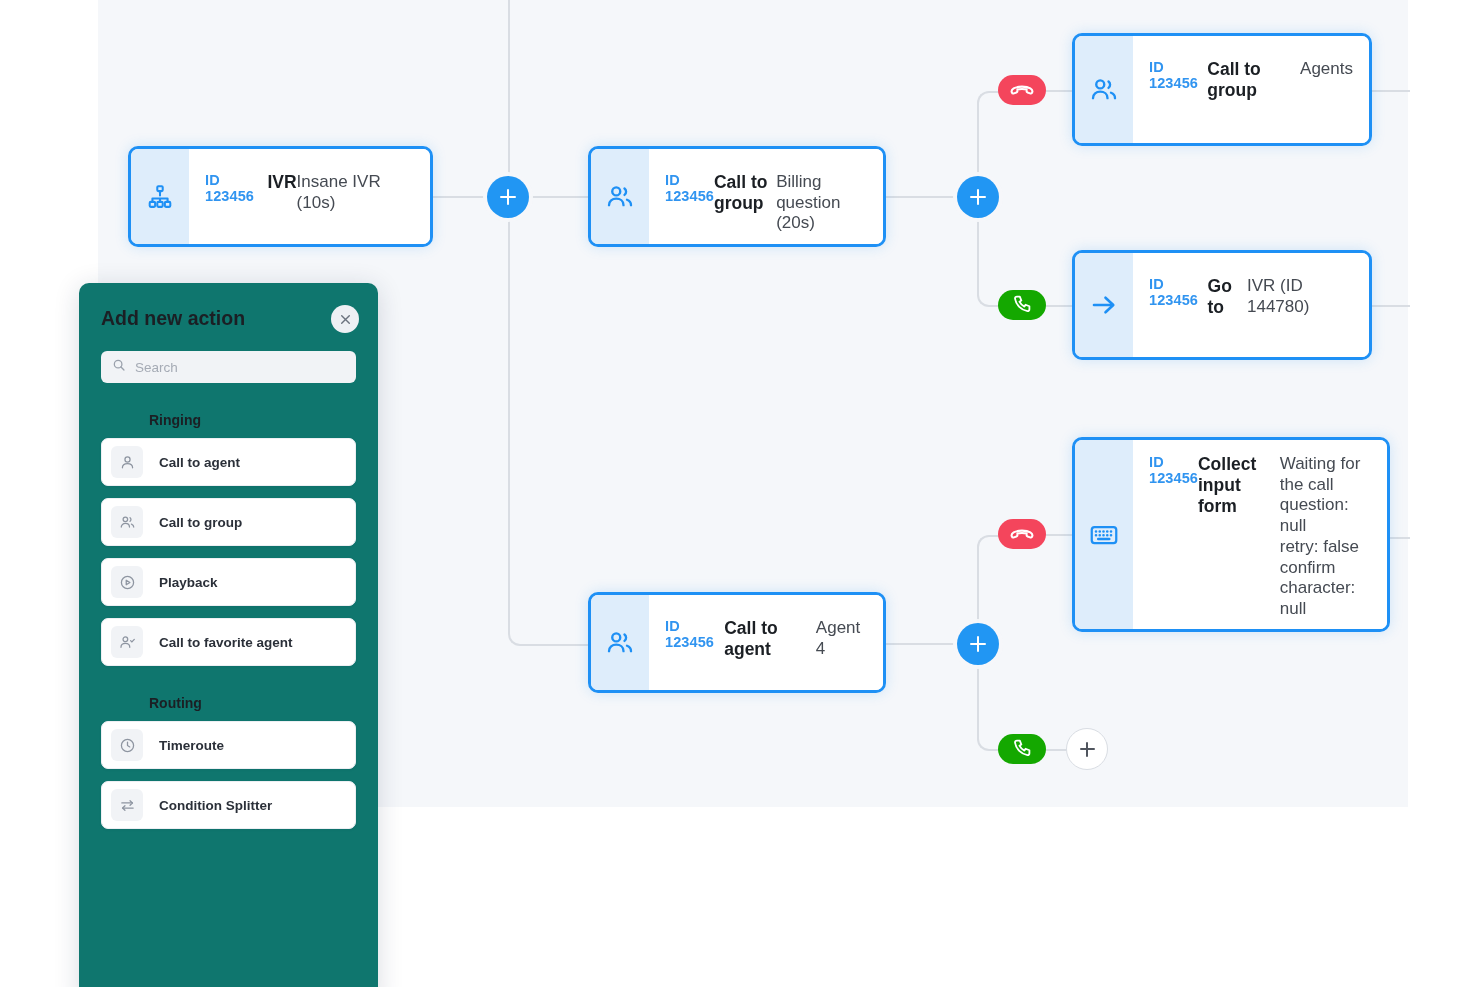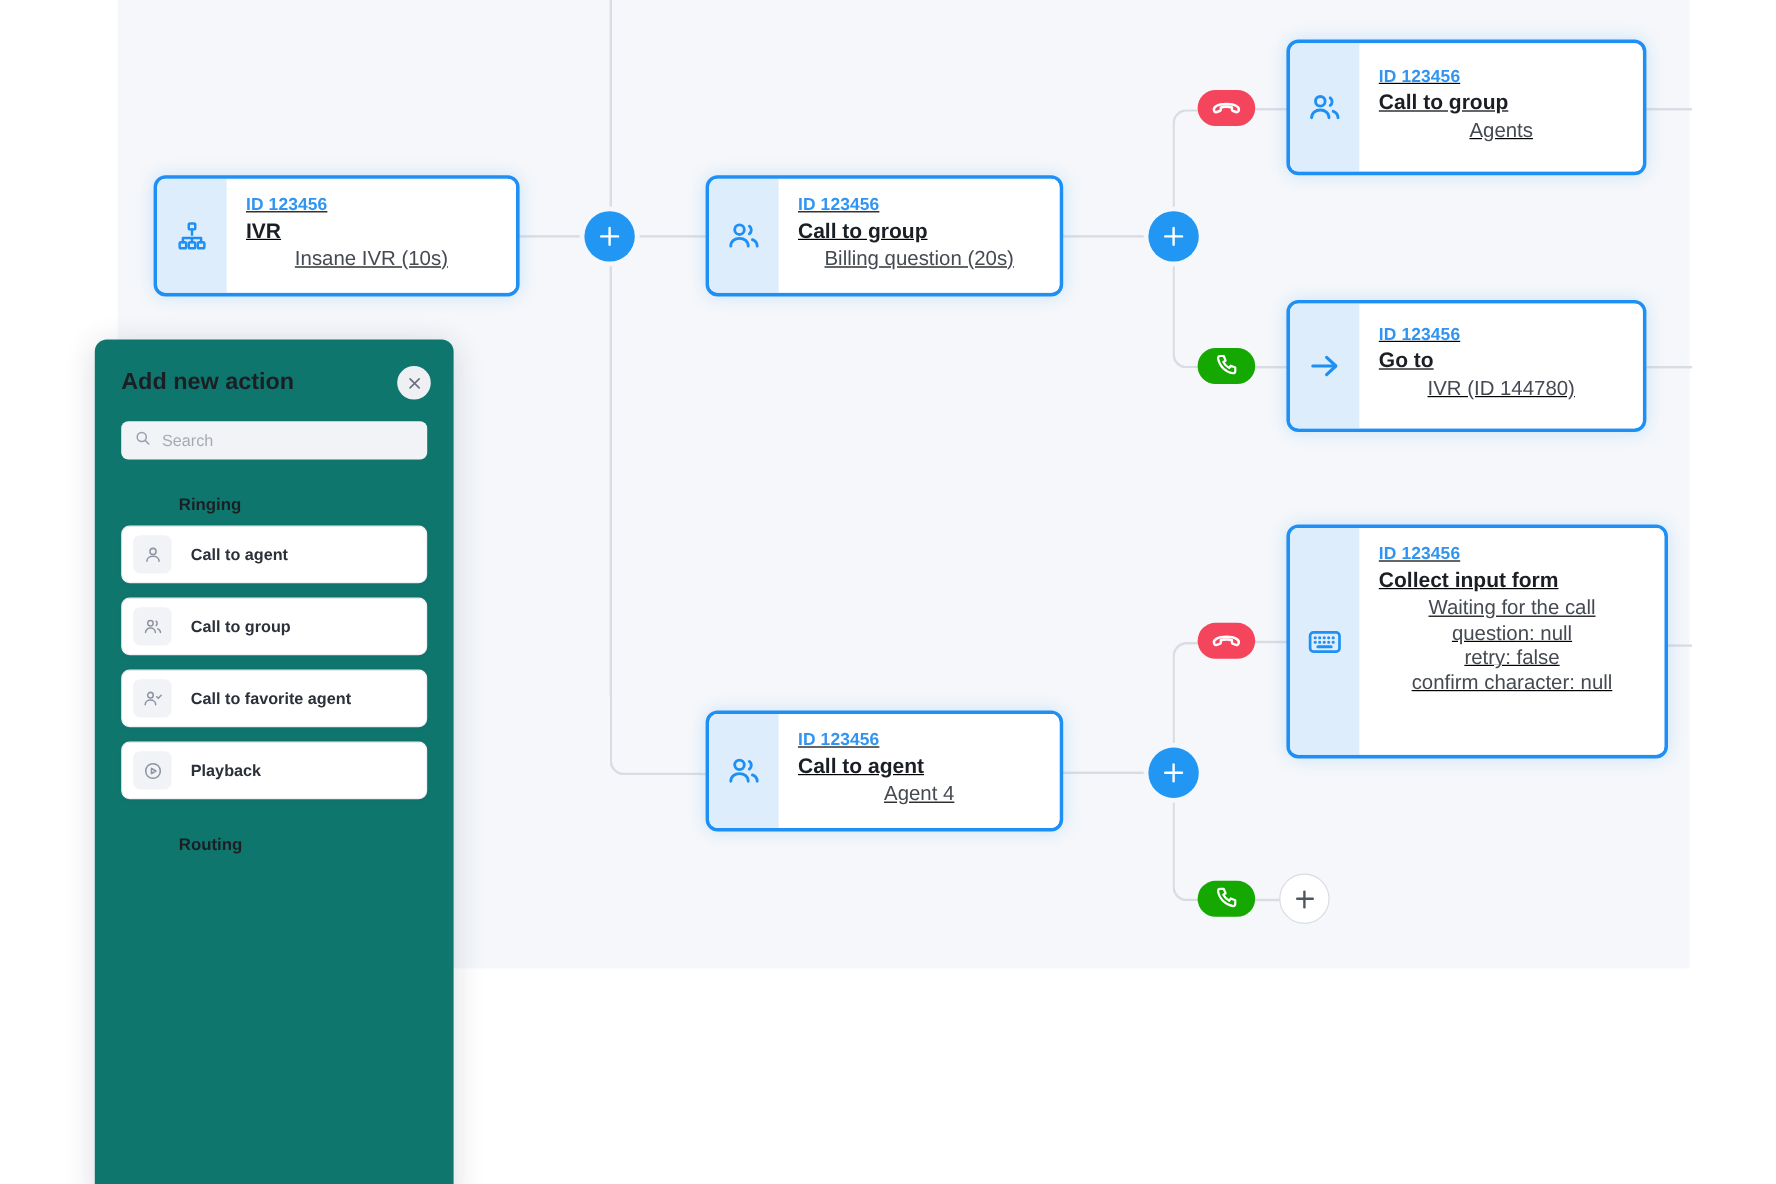--- a/index.html
+++ b/index.html
@@ -82,42 +82,42 @@
   }
   .node-icon {
     width: 58px;
     flex: 0 0 58px;
     background: #deedfb;
     display: flex; align-items: center; justify-content: center;
   }
   .node-body {
     flex: 1 1 auto;
     background: #ffffff;
-    padding: 8px 16px 12px 16px;
-    display: flex; flex-direction: column; justify-content: center; text-decoration: underline;
+    padding: 23px 16px 12px 16px;
+    display: flex; justify-content: center;
   }
   .node-id {
     color: #3094f0;
     font-size: 14.5px;
     font-weight: bold;
     letter-spacing: 0.1px;
     margin-bottom: 3px;
   }
   .node-title {
     color: #1b1f24;
     font-size: 17.5px;
     font-weight: bold;
     margin-bottom: 3px;
   }
   .node-sub {
     color: #454a52;
     font-size: 17px;
     line-height: 1.22;
   }
-  .node-sub .ln { display: block; text-align: center; }
+  .node-sub .ln { display: block; }
 
   
   .panel {
     position: absolute;
     left: 79px; top: 283px;
     width: 299px; height: 720px;
     background: #0f766e;
     border-radius: 10px 10px 0 0;
     box-shadow: 0 4px 26px rgba(25,40,70,0.16);
     overflow: hidden;
@@ -396,39 +396,64 @@
             <path d="M15.6 5.2a3.2 3.2 0 0 1 0 5.1"></path>
               <path d="M17.6 14.2c1.9.7 3.2 2.3 3.2 4.3"></path>
           </svg>
         </span>
         <span class="item-label">Call to group</span>
       </div>
 
       <div class="item">
         <span class="item-icon">
           <svg width="17" height="17" viewBox="0 0 24 24" fill="none" stroke="#8e95a1" stroke-width="1.8" stroke-linecap="round" stroke-linejoin="round">
+            <circle cx="12" cy="12" r="8.6"></circle>
+              <path d="M10.2 8.8l5.2 3.2-5.2 3.2z"></path>
+          </svg>
+        </span>
+        <span class="item-label">Playback</span>
+      </div>
+
+      <div class="item">
+        <span class="item-icon">
+          <svg width="17" height="17" viewBox="0 0 24 24" fill="none" stroke="#8e95a1" stroke-width="1.8" stroke-linecap="round" stroke-linejoin="round">
             <circle cx="9" cy="7.5" r="3.3"></circle>
               <path d="M2.8 18.8c0-3.4 2.8-5.5 6.2-5.5s6.2 2.1 6.2 5.5"></path>
             <path d="M16.4 9.4l1.8 1.8 3.4-3.6"></path>
           </svg>
         </span>
         <span class="item-label">Call to favorite agent</span>
       </div>
 
+
+
+    </div>
+
+    <div class="group-title">Routing</div>
+    <div class="items">
+
       <div class="item">
         <span class="item-icon">
           <svg width="17" height="17" viewBox="0 0 24 24" fill="none" stroke="#8e95a1" stroke-width="1.8" stroke-linecap="round" stroke-linejoin="round">
             <circle cx="12" cy="12" r="8.6"></circle>
-              <path d="M10.2 8.8l5.2 3.2-5.2 3.2z"></path>
-          </svg>
-        </span>
-        <span class="item-label">Playback</span>
-      </div>
-
-
-
-    </div>
-
-    <div class="group-title">Routing</div>
+              <path d="M12 7.2V12l3.2 2"></path>
+          </svg>
+        </span>
+        <span class="item-label">Timeroute</span>
+      </div>
+
+      <div class="item">
+        <span class="item-icon">
+          <svg width="17" height="17" viewBox="0 0 24 24" fill="none" stroke="#8e95a1" stroke-width="1.8" stroke-linecap="round" stroke-linejoin="round">
+            <path d="M4 8.4h15"></path>
+              <path d="M15.6 5.2L18.9 8.4 15.6 11.6"></path>
+            <path d="M20 15.6H5"></path>
+              <path d="M8.4 12.4L5.1 15.6 8.4 18.8"></path>
+          </svg>
+        </span>
+        <span class="item-label">Condition Splitter</span>
+      </div>
+
+    </div>
 
   </div>
 
 </div>
 
 </body></html>

